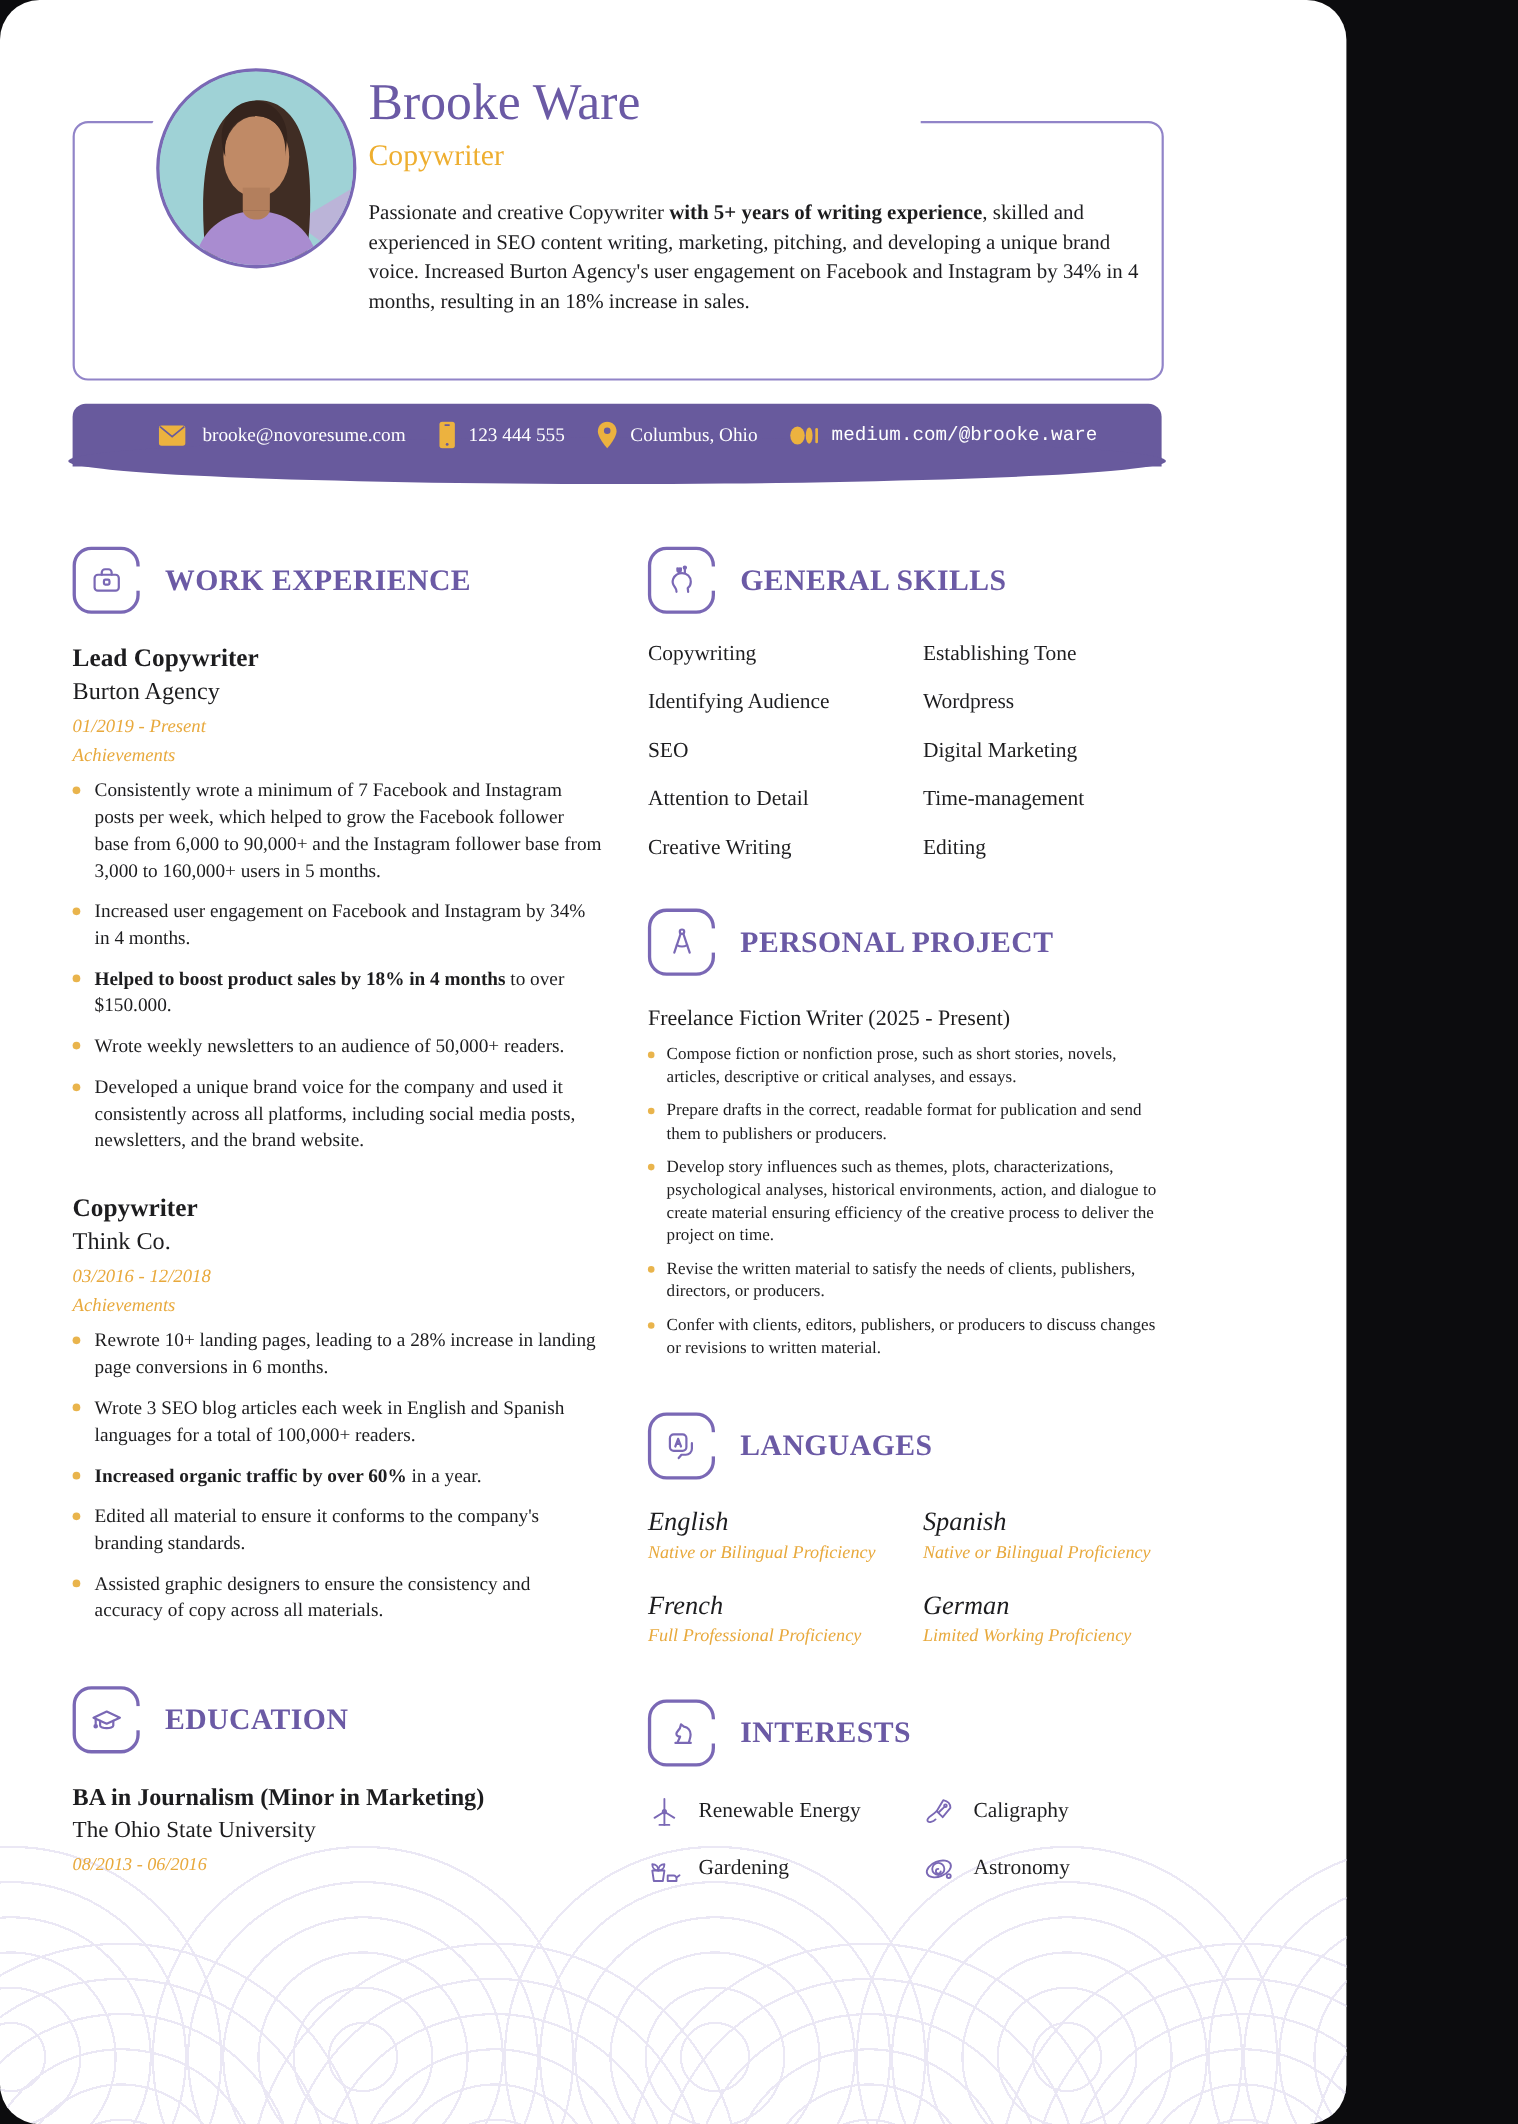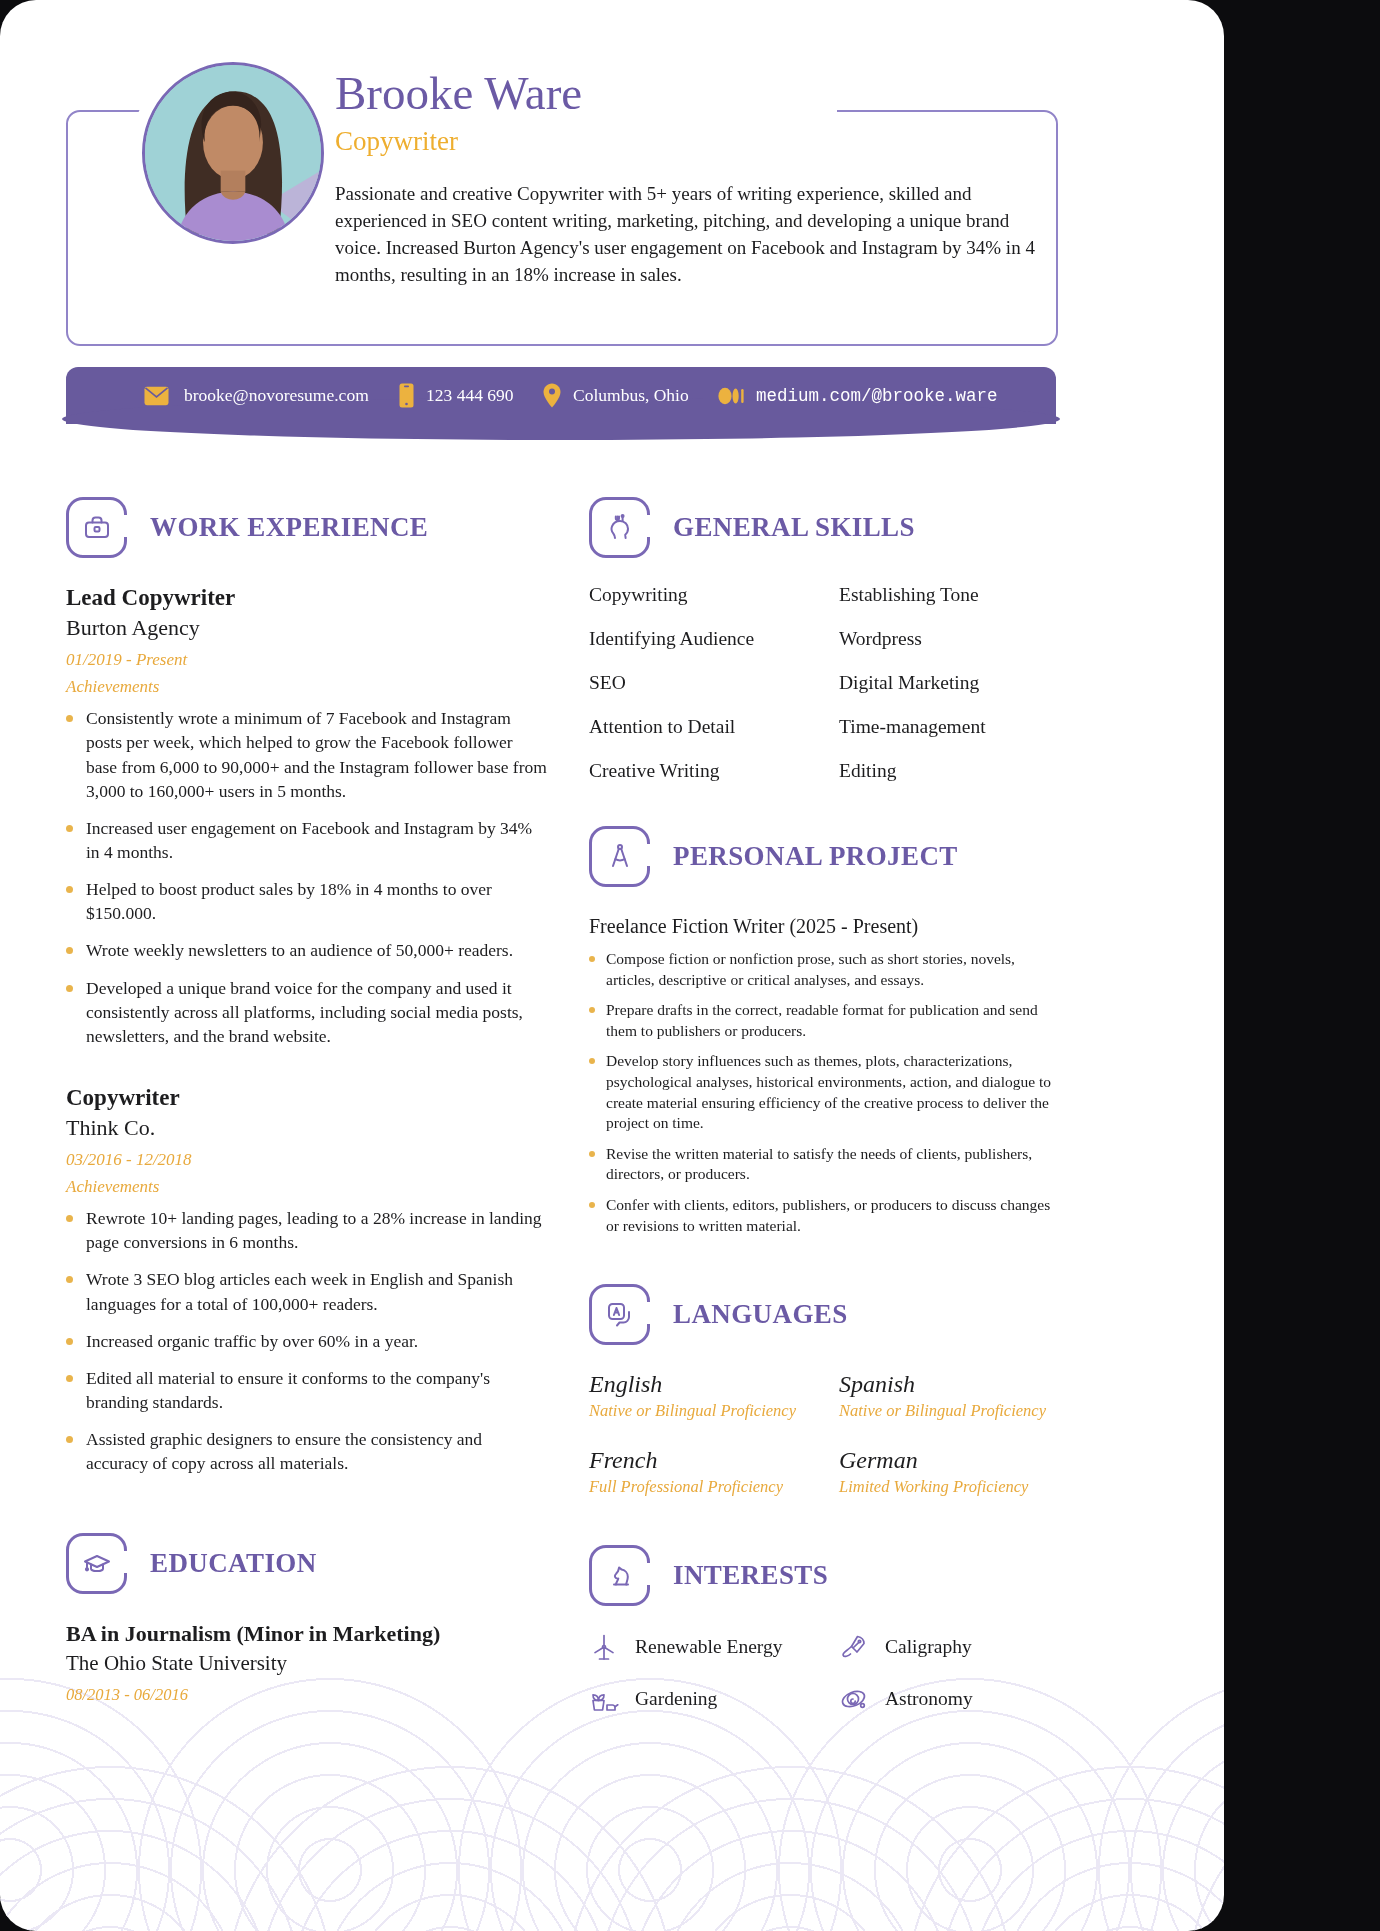--- a/index.html
+++ b/index.html
@@ -86,21 +86,21 @@
   .langs{margin-bottom:48px;}
   .lang-grid{display:grid;grid-template-columns:250px 1fr;row-gap:26px;margin-top:4px;}
   .lang-name{font-size:24px;margin:0;font-style:italic;}
   .lang-level{font-size:16.5px;font-style:italic;color:#e8a93c;margin-top:3px;}
   .int-grid{display:grid;grid-template-columns:250px 1fr;row-gap:22px;margin-top:6px;}
   .int-item{display:flex;align-items:center;gap:16px;font-size:19.5px;}
   .int-item svg{flex:none;display:block;}
   
   .sc{position:absolute;border-radius:50%;z-index:0;
       background:repeating-radial-gradient(circle, rgba(255,255,255,0) 0 30px, #ebe8f5 30px 32px);}
-  b{font-weight:400;}
+  b{font-weight:700;}
 </style>
 </head>
 <body>
 
 <div class="page">
 
   <div class="sc" style="left:-200px;top:1660px;width:420px;height:420px;"></div>
   <div class="sc" style="left:120px;top:1660px;width:420px;height:420px;"></div>
   <div class="sc" style="left:440px;top:1660px;width:420px;height:420px;"></div>
   <div class="sc" style="left:760px;top:1660px;width:420px;height:420px;"></div>
@@ -144,21 +144,21 @@
     <span>brooke@novoresume.com</span>
   </div>
   <div class="contact-item ci-2" style="left:399px;top:367px;">
     <span>
         <svg width="15" height="25" viewBox="0 0 15 25">
           <rect x="0.5" y="0.5" width="14" height="24" rx="2.5" fill="#ecb23f"></rect>
           <rect x="5" y="2.6" width="5" height="1.6" rx="0.8" fill="#685a9d"></rect>
           <circle cx="7.5" cy="21" r="1.3" fill="#685a9d"></circle>
         </svg>
       </span>
-    <span>123 444 690</span>
+    <span>123 444 555</span>
   </div>
   <div class="contact-item ci-3" style="left:543px;top:367px;">
     <span>
         <svg width="18" height="25" viewBox="0 0 18 25">
           <path d="M9 0.5 C4.3 0.5 0.5 4.3 0.5 9 C0.5 15 9 24.5 9 24.5 C9 24.5 17.5 15 17.5 9 C17.5 4.3 13.7 0.5 9 0.5 Z" fill="#ecb23f"></path>
           <circle cx="9" cy="8.6" r="3" fill="#685a9d"></circle>
         </svg>
       </span>
     <span>Columbus, Ohio</span>
   </div>

